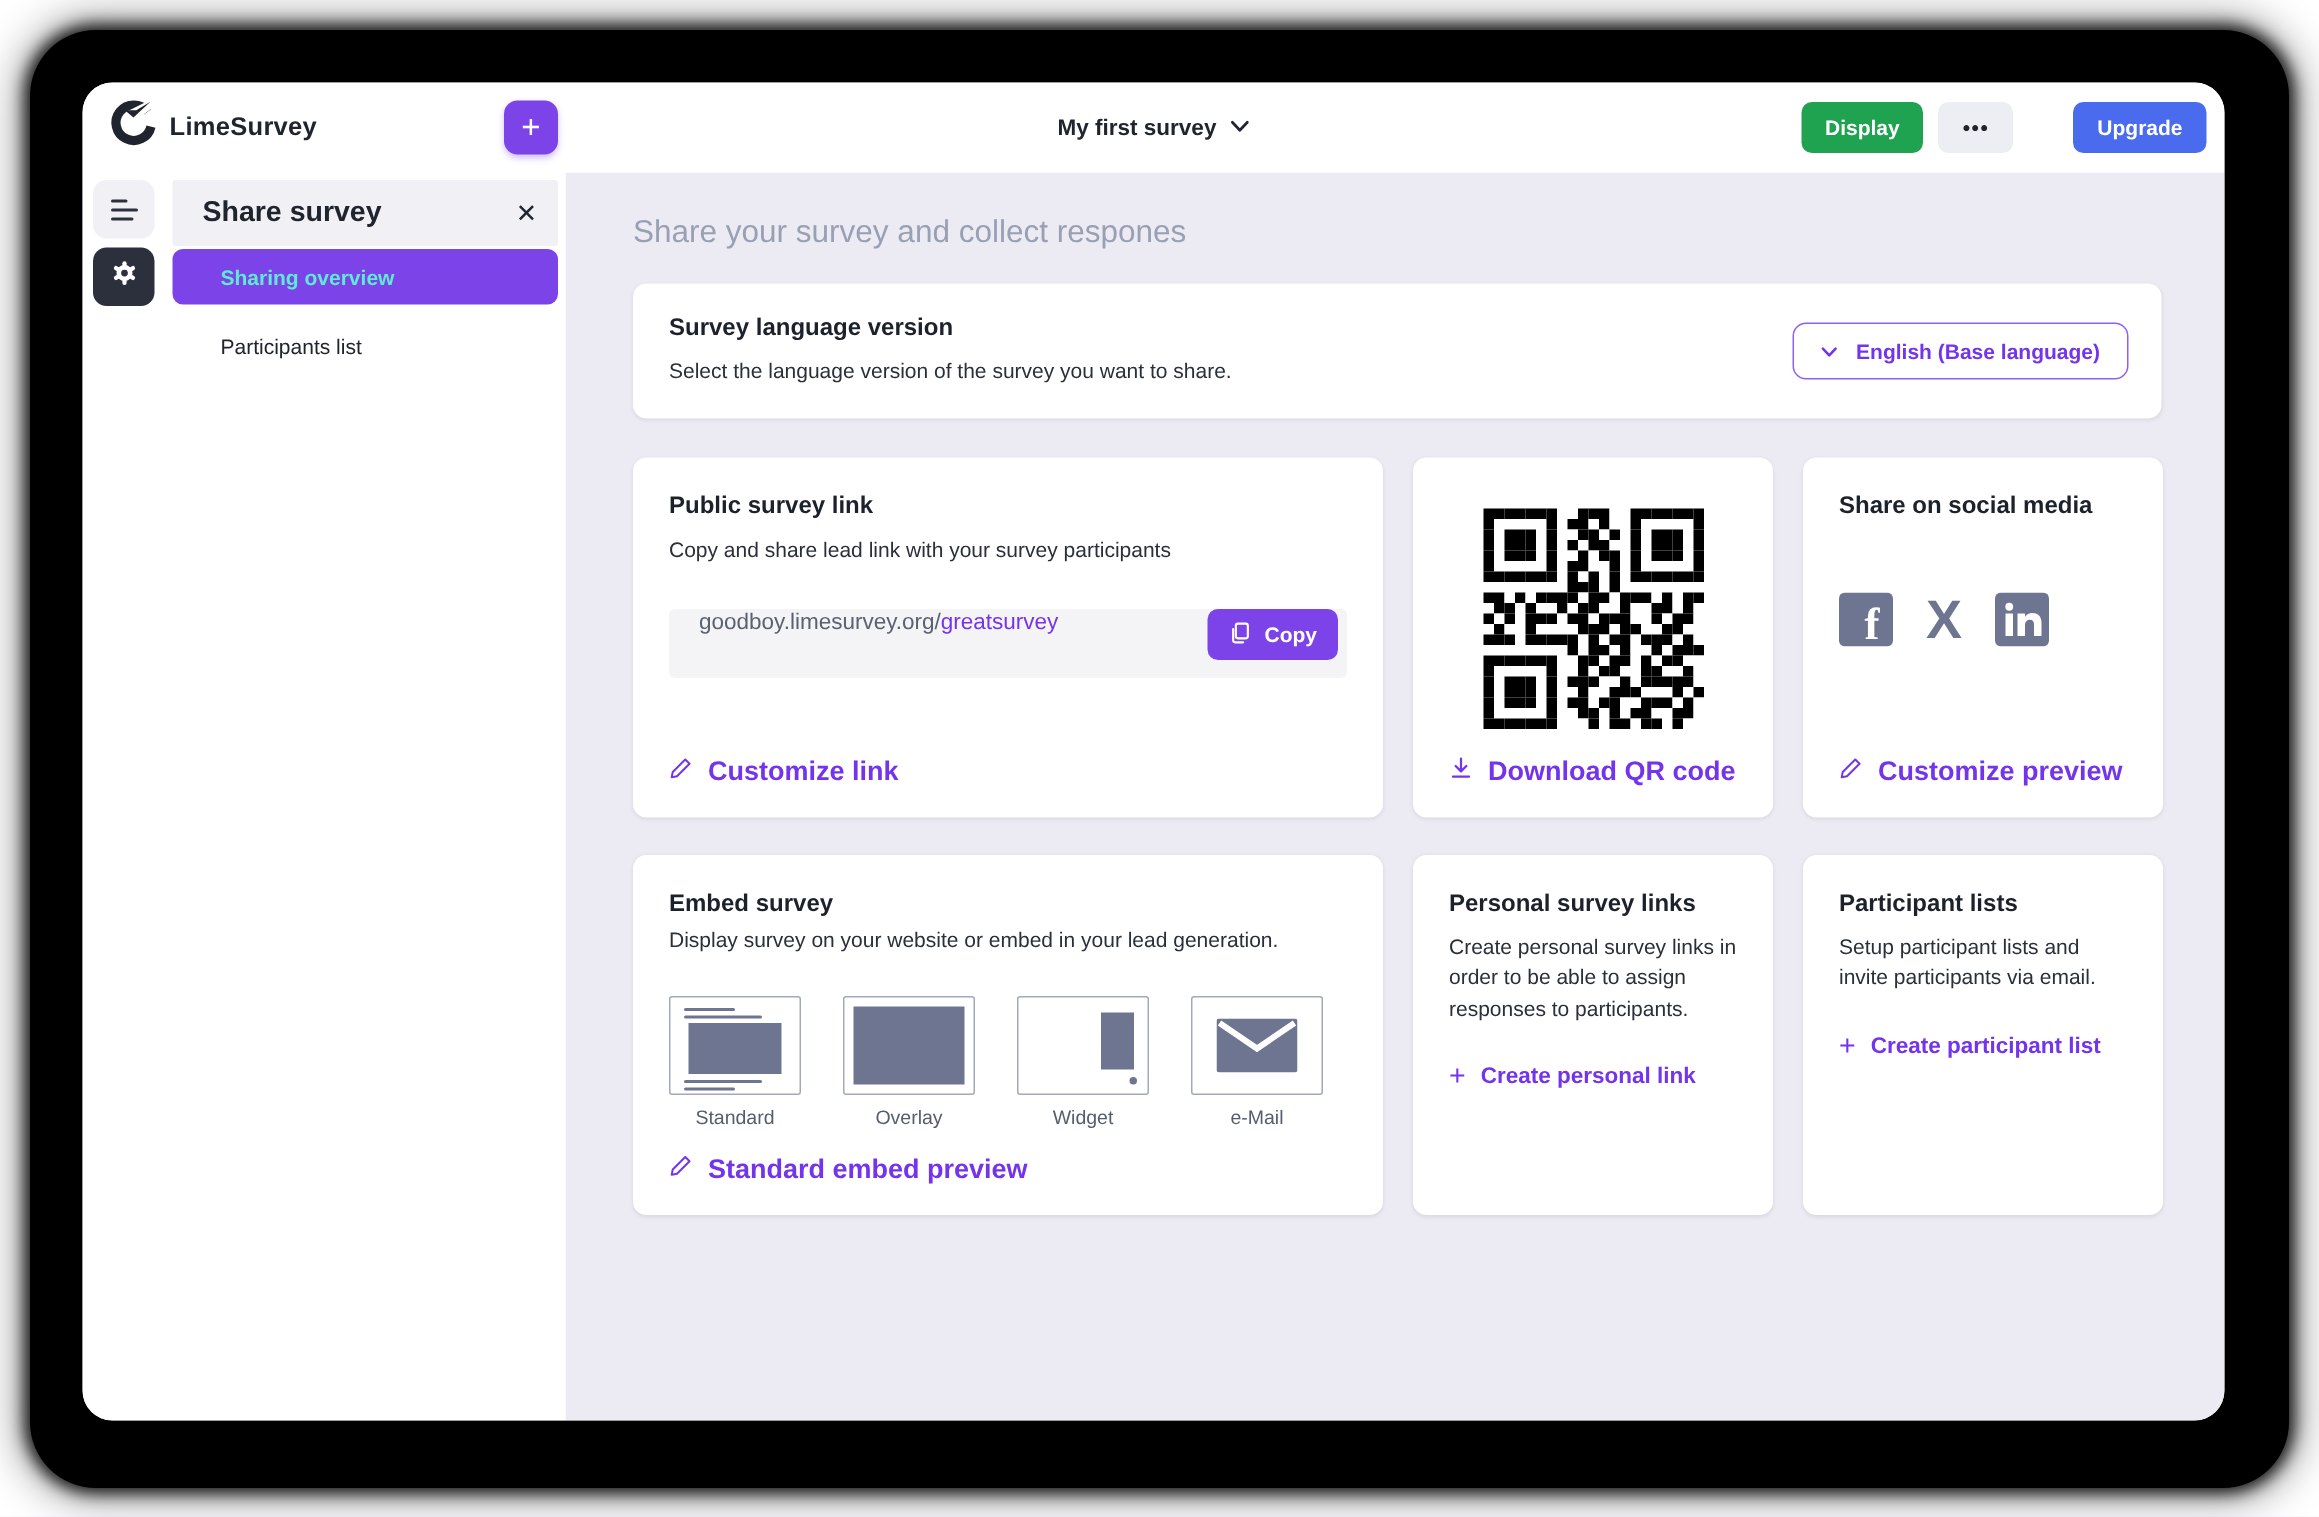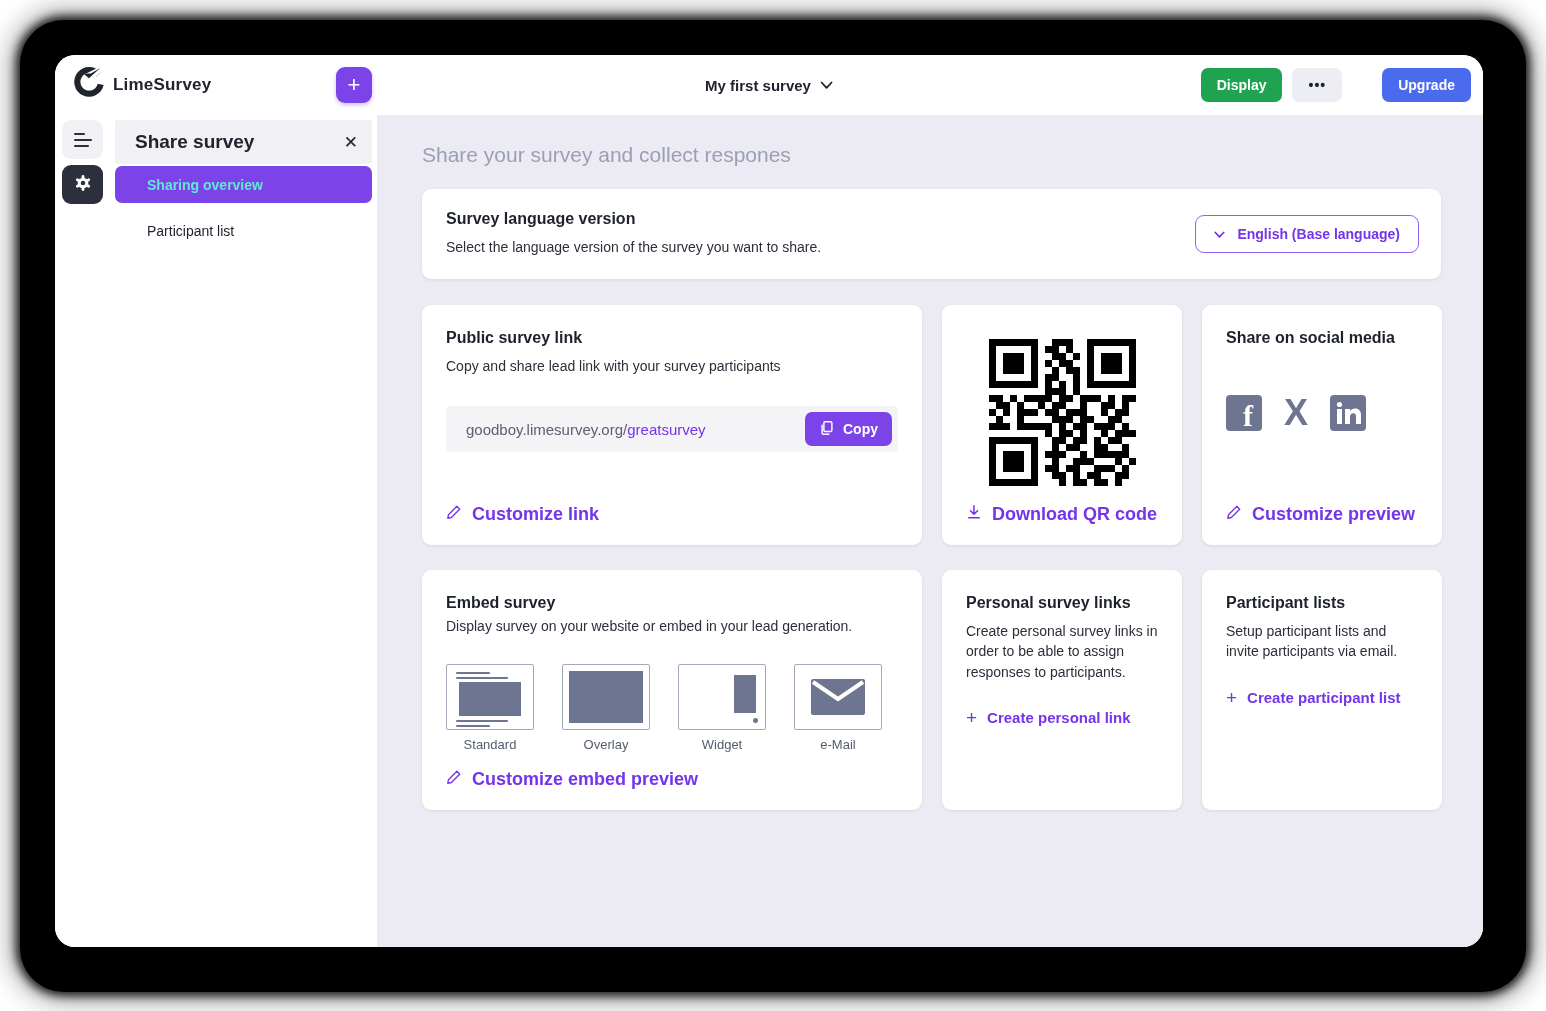--- a/index.html
+++ b/index.html
@@ -59,21 +59,21 @@
 
   
   .lang-card { height:90px; display:flex; align-items:center; justify-content:space-between; padding:0 22px 0 24px; margin-bottom:26px; }
   .card-title { font-size:16px; font-weight:700; color:#1c212c; }
   .card-desc { font-size:14px; color:#2a2f3a; margin-top:9px; line-height:1.45; }
   .lang-select { display:flex; align-items:center; gap:12px; border:1px solid #9061f0; border-radius:9px; height:38px; padding:0 18px; color:#7434eb; font-size:14px; font-weight:600; cursor:pointer; background:#fff; }
 
   .grid { display:grid; grid-template-columns:500px 240px 240px; gap:25px 20px; }
   .cell-card { padding:24px 24px 20px 24px; position:relative; height:240px; }
 
-  .url-row { margin-top:30px; background:#f4f4f6; border-radius:4px; height:46px; display:flex; align-items:center; justify-content:space-between; padding:0 6px 0 20px; }
+  .url-row { margin-top:30px; background:#f4f4f6; border-radius:4px; height:46px; display:flex; align-items:flex-start; justify-content:space-between; padding:0 6px 0 20px; }
   .url-text { font-size:15px; }
   .url-base { color:#5a6172; }
   .url-slug { color:#7434eb; }
   .copy-btn { background:#7c44e8; color:#fff; border:none; border-radius:7px; height:34px; padding:0 14px; font-size:14px; font-weight:600; display:flex; align-items:center; gap:8px; cursor:pointer; font-family:inherit; }
 
   .link-action { position:absolute; left:24px; bottom:20px; display:flex; align-items:center; gap:10px; color:#7434eb; font-size:18px; font-weight:600; cursor:pointer; }
 
   .qr-wrap { display:flex; justify-content:center; margin-top:10px; }
   .qr-grid { display:grid; grid-template-columns:repeat(21,7px); grid-auto-rows:7px; background:#fff; }
   .qr-cell { width:7px; height:7px; background:#fff; }
@@ -162,21 +162,21 @@
           </span>
         </div>
       </div>
 
       <div class="submenu">
         <div class="submenu-head">
           <span class="submenu-title">Share survey</span>
           <span class="close-x">✕</span>
         </div>
         <div class="submenu-item active">Sharing overview</div>
-        <div class="submenu-item plain">Participant list</div>
+        <div class="submenu-item plain">Participants list</div>
       </div>
     </div>
 
     <div class="main">
       <div class="page-heading">Share your survey and collect respones</div>
 
       <div class="card lang-card">
         <div>
           <div class="card-title">Survey language version</div>
           <div class="card-desc">Select the language version of the survey you want to share.</div>
@@ -746,21 +746,21 @@
               </div>
               <div class="opt-label">e-Mail</div>
             </div>
           </div>
           <div class="link-action">
             <span>
               <svg width="16" height="16" viewBox="0 0 18 18" fill="none">
                 <path d="M12.2 2.6 L15.4 5.8 L6 15.2 L2 16 L2.8 12 Z" stroke="#7434eb" stroke-width="1.5" stroke-linejoin="round"></path>
               </svg>
             </span>
-            <span>Customize embed preview</span>
+            <span>Standard embed preview</span>
           </div>
         </div>
 
         <div class="card cell-card">
           <div class="card-title">Personal survey links</div>
           <div class="card-desc">Create personal survey links in order to be able to assign responses to participants.</div>
           <div class="plus-link">
             <span class="plus-glyph">+</span>
             <span>Create personal link</span>
           </div>

